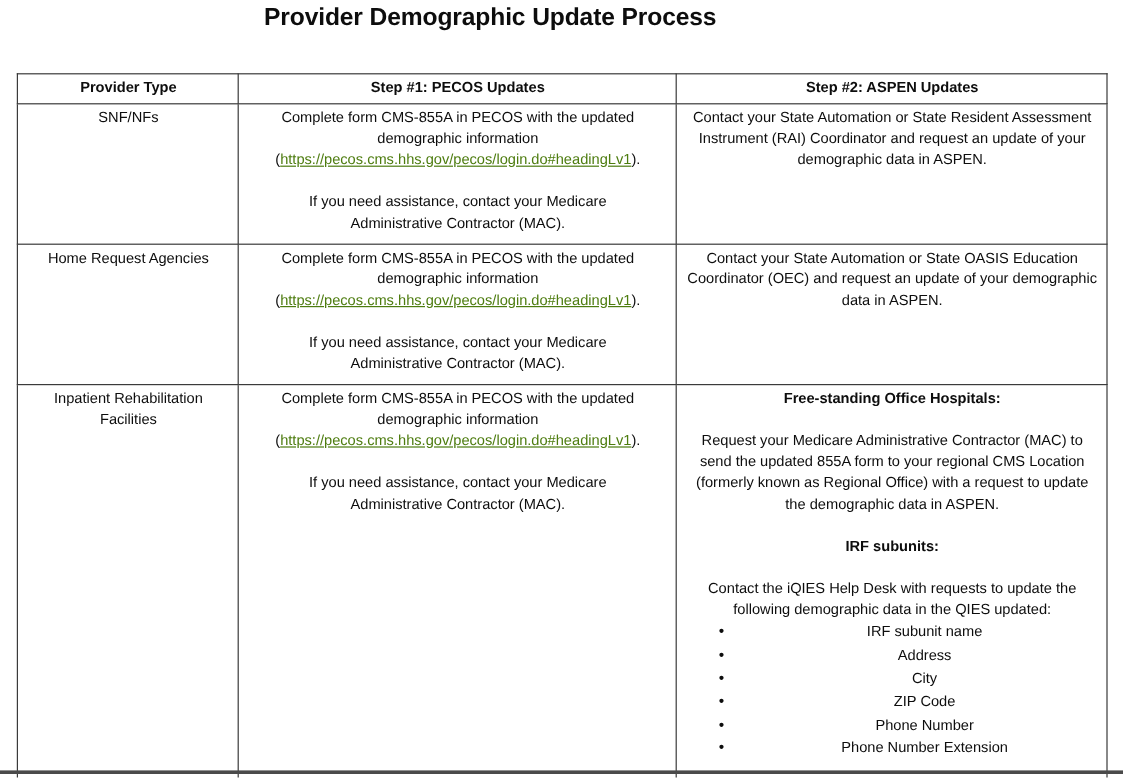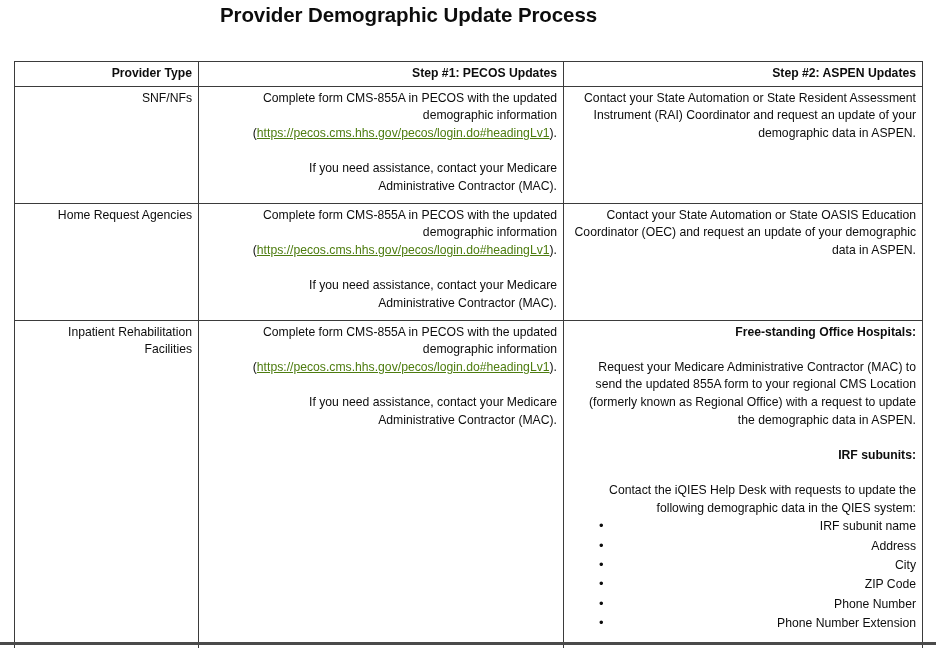--- a/index.html
+++ b/index.html
@@ -54,21 +54,21 @@
   table.matrix col.c3 { width: 359px; }
 
   table.matrix th,
   table.matrix td {
     border: 1px solid #3b3b3b;
     vertical-align: top;
     padding: 3px 6px 5px 7px;
     font-size: 12.2px;
     line-height: 17.6px;
     color: #0d0d0d;
-    text-align: right;
+    text-align: center;
   }
 
   table.matrix th {
     font-weight: bold;
     padding-top: 3px;
     padding-bottom: 3px;
     height: 17px;
   }
 
   .cell-p {
@@ -202,21 +202,21 @@
             </p>
           </td>
 
           <td>
             <p class="subhead">Free-standing Office Hospitals:</p>
             <div class="gap"></div>
             <p class="cell-p">Request your Medicare Administrative Contractor (MAC) to send the updated 855A form to your regional CMS Location (formerly known as Regional Office) with a request to update the demographic data in ASPEN.</p>
             <div class="gap"></div>
             <p class="subhead">IRF subunits:</p>
             <div class="gap"></div>
-            <p class="cell-p">Contact the iQIES Help Desk with requests to update the following demographic data in the QIES system:</p>
+            <p class="cell-p">Contact the iQIES Help Desk with requests to update the following demographic data in the QIES updated:</p>
             <ul class="bullets">
               <li>IRF subunit name</li>
               <li>Address</li>
               <li>City</li>
               <li>ZIP Code</li>
               <li>Phone Number</li>
               <li>Phone Number Extension</li>
             </ul>
           </td>
         </tr>

